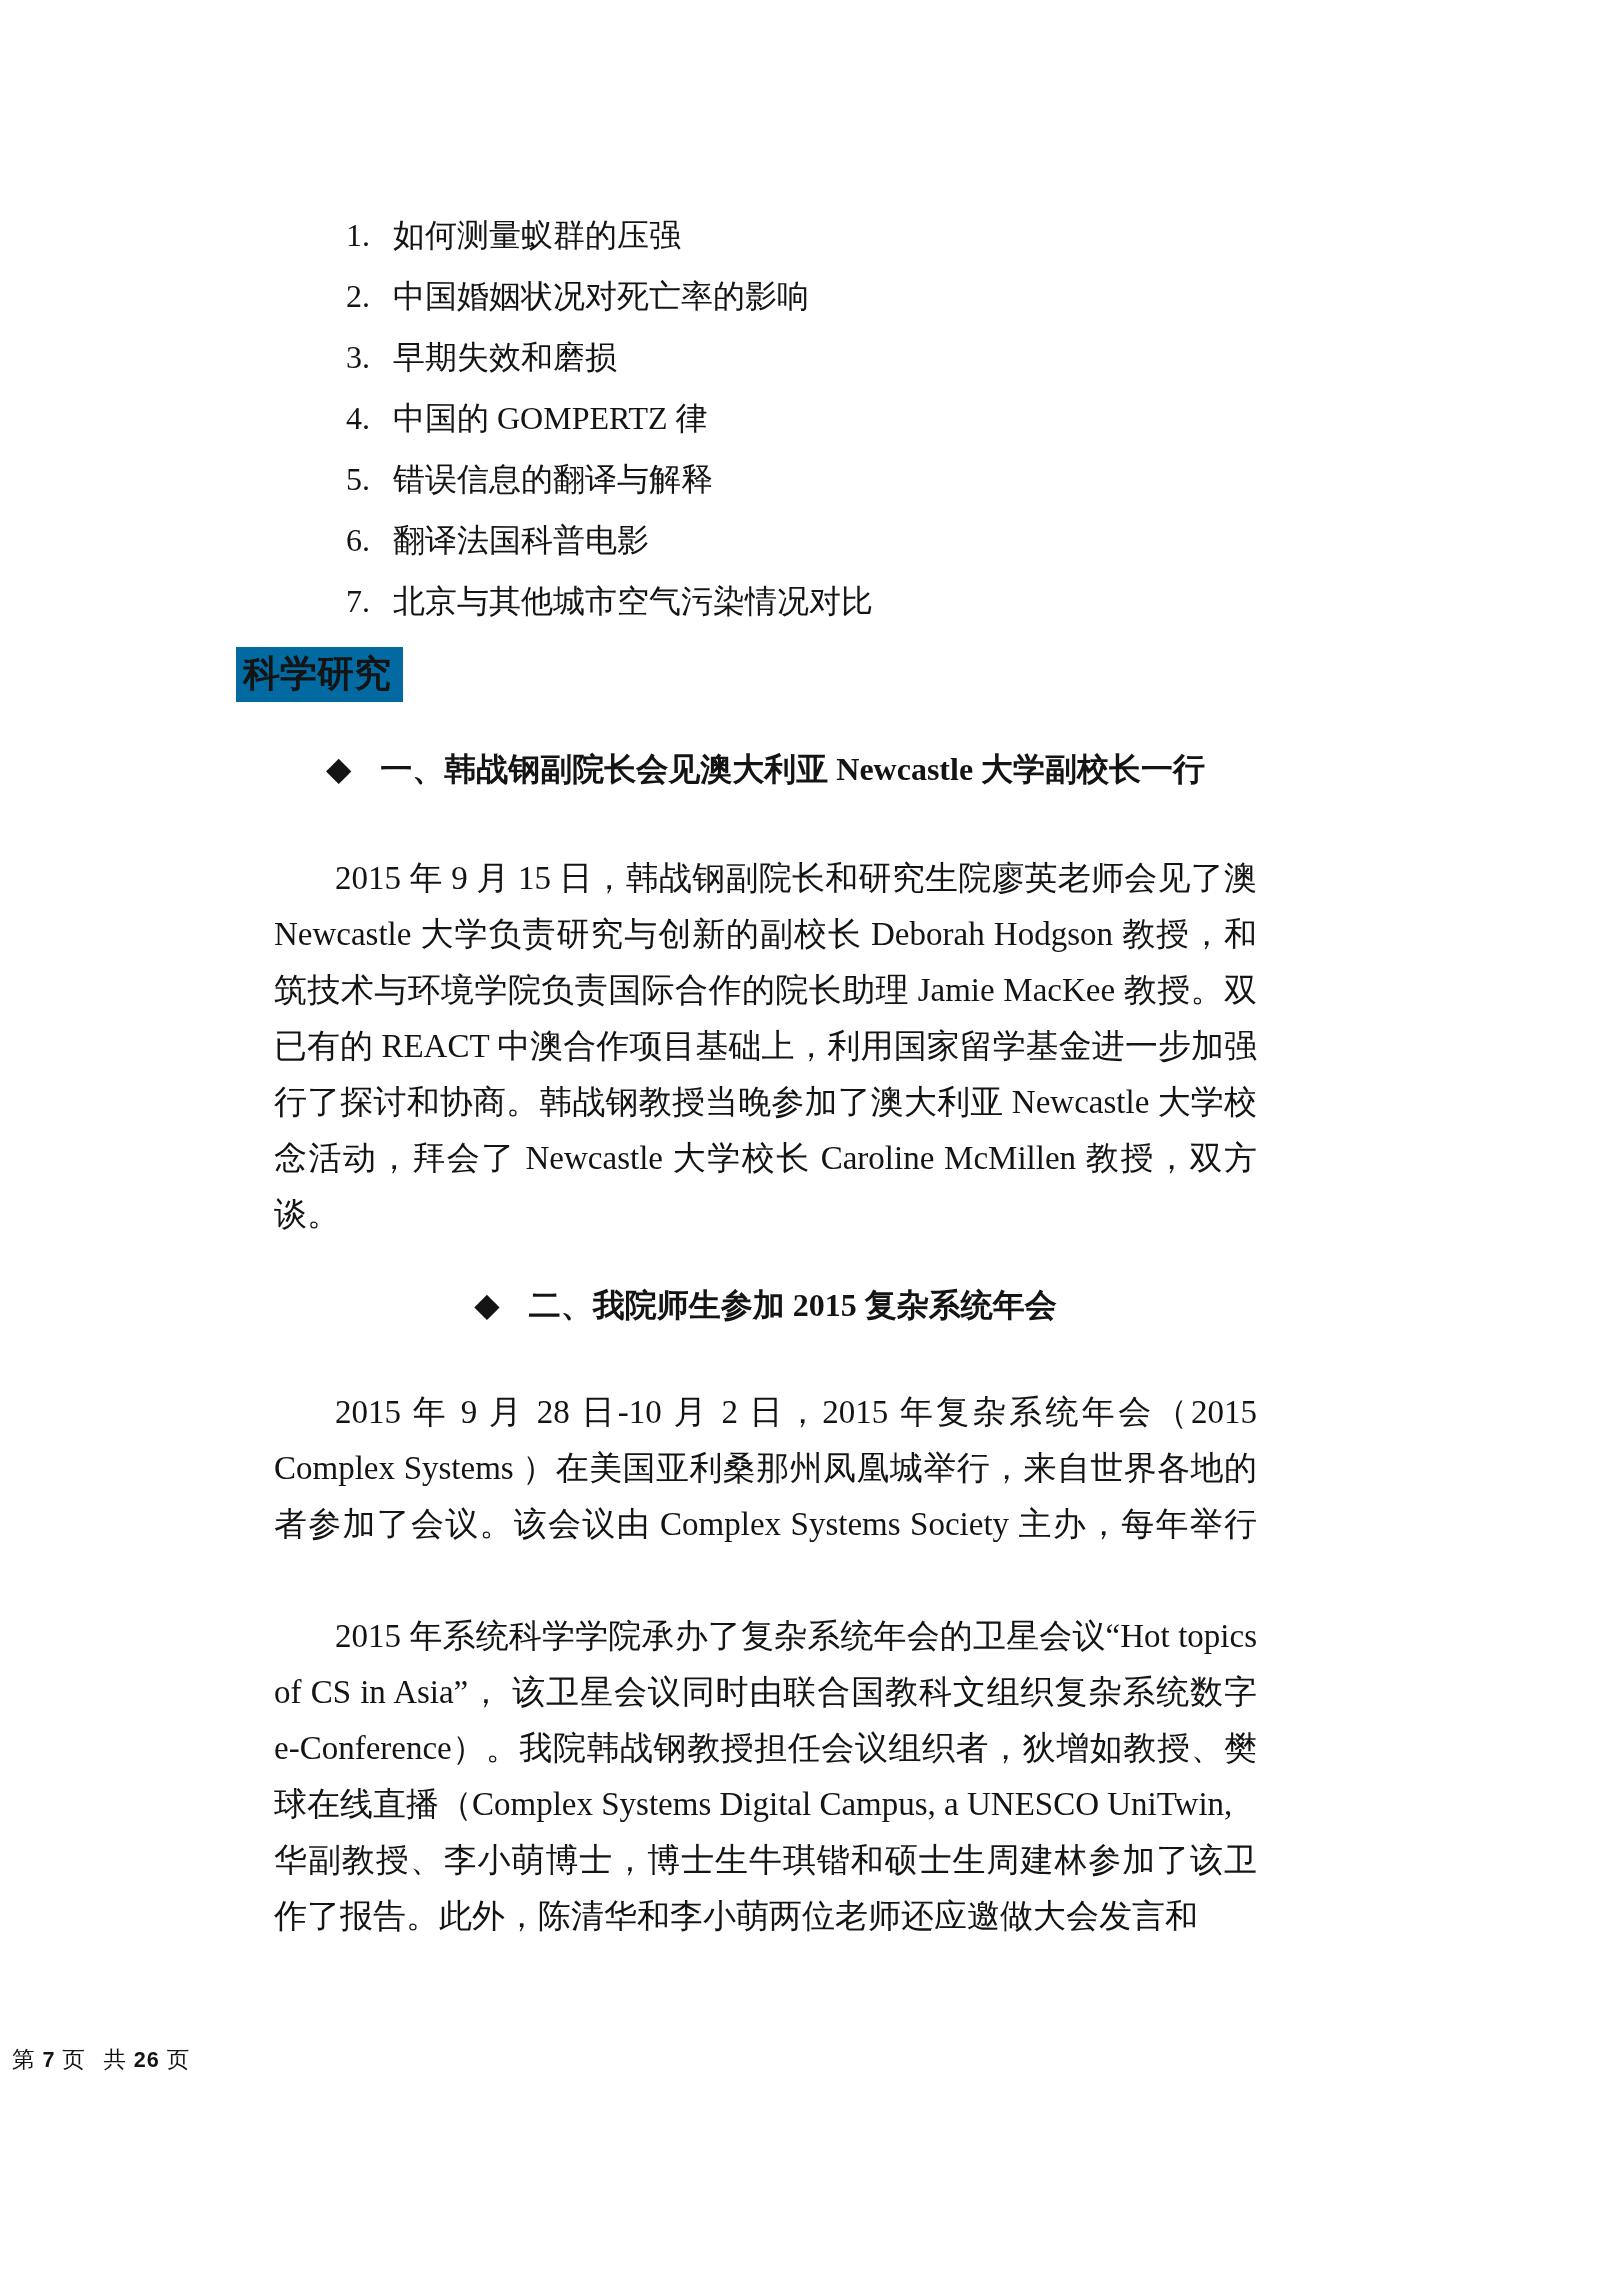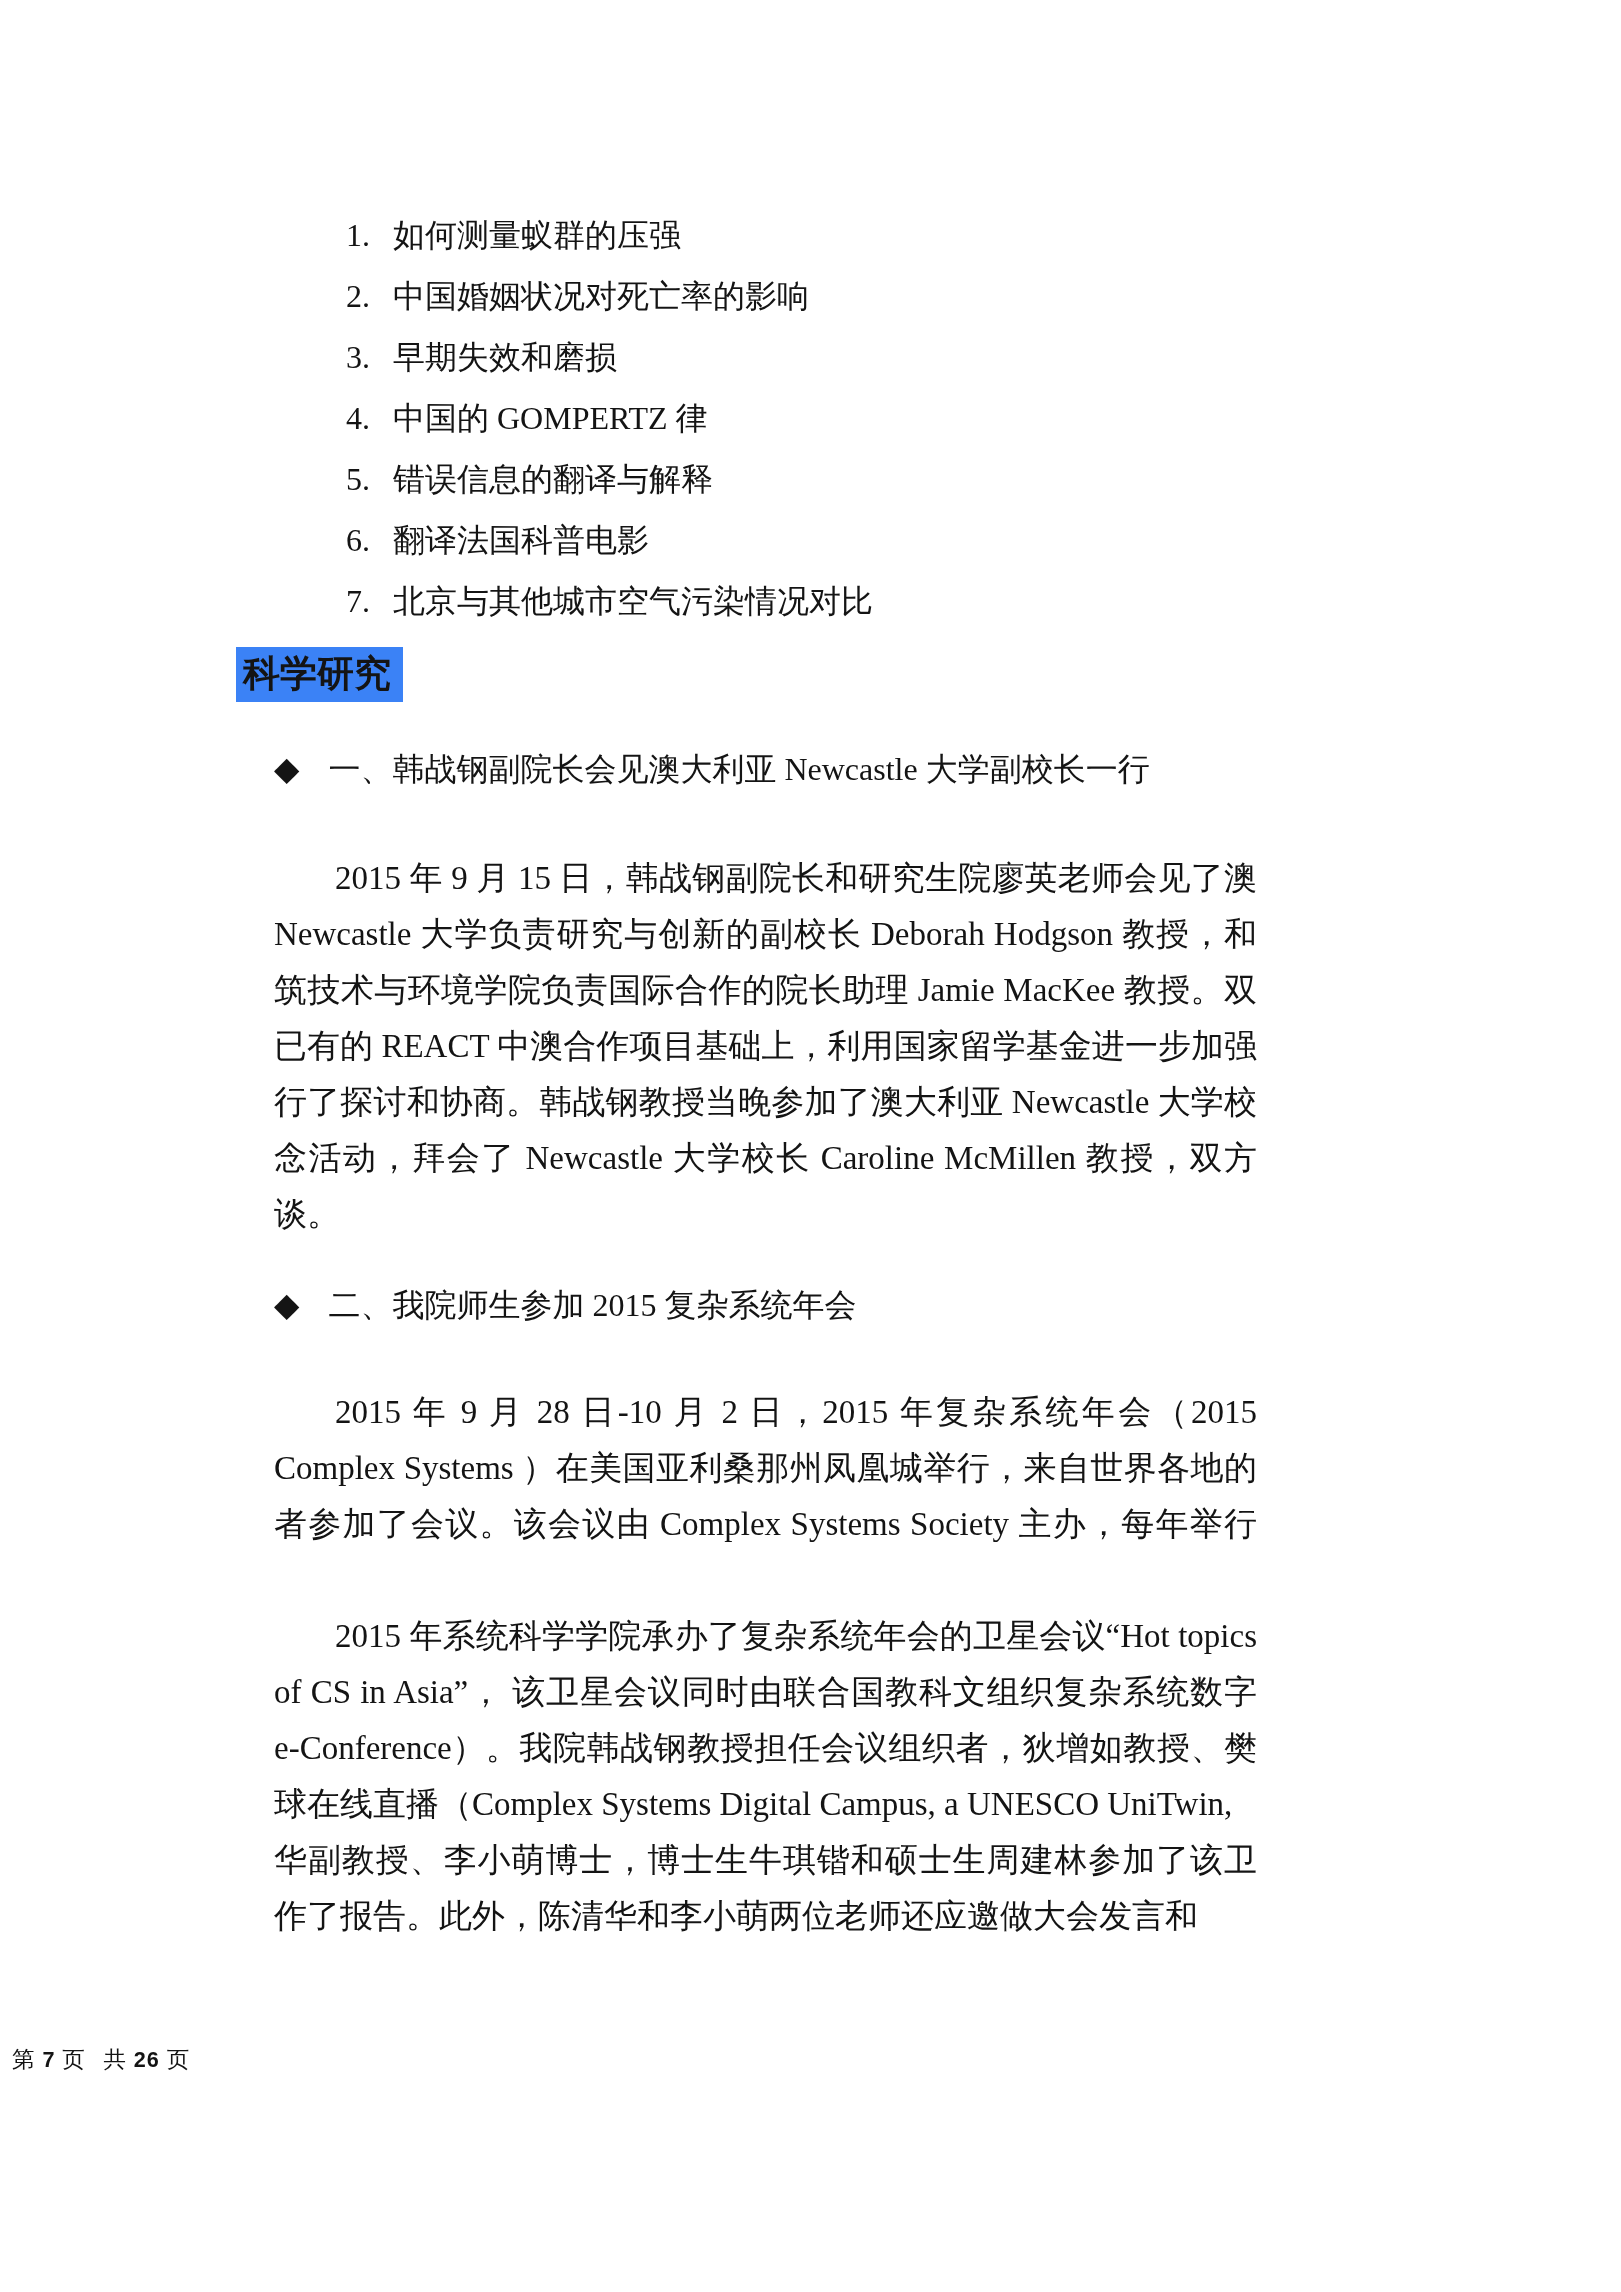--- a/index.html
+++ b/index.html
@@ -29,32 +29,33 @@
     display:inline-block;
     margin-left:72px;
     width:47px;
   }
   
   .hl-heading{
     display:inline-block;
     margin-left:-38px;
     margin-top:3.9px;
     padding:6.9px 11.8px 8.8px 6.9px;
-    background:#3b82f6;
+    background:#0369a1;
     font-size:37px;
     font-weight:bold;
     line-height:39px;
   }
   
   .sec-heading{
     margin-top:48px;
     font-size:32px;
-    font-weight:normal;
+    font-weight:bold;
     line-height:39px;
     white-space:nowrap;
+    text-align:center;
   }
   .sec-heading .bullet{
     display:inline-block;
     margin-right:29px;
     font-size:33px;
   }
   .sec-heading.second{margin-top:44px;}
   
   .para{margin:0;}
   .para.p1{margin-top:61px;}

